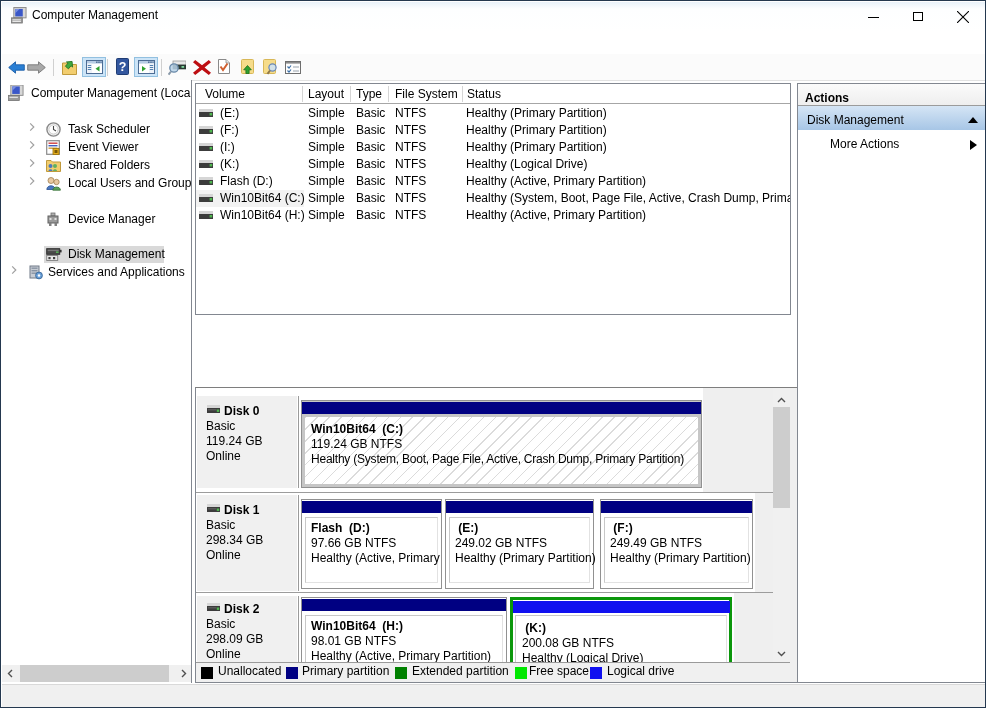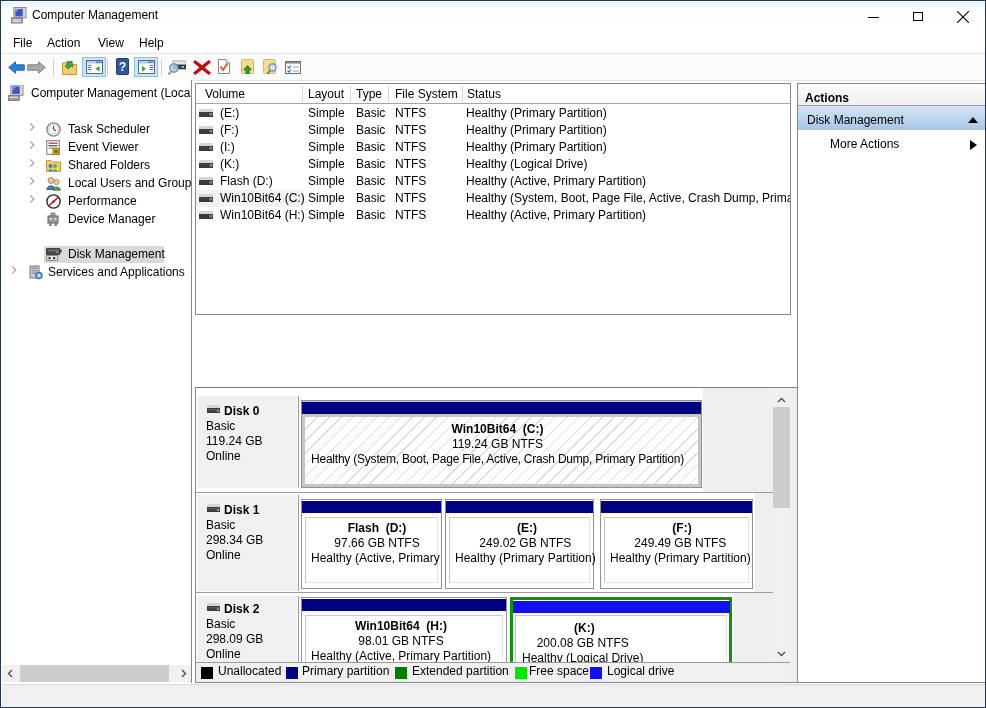--- a/index.html
+++ b/index.html
@@ -9,21 +9,21 @@
 #titlebar{left:1px;top:1px;width:984px;height:30px;background:linear-gradient(#e9f2fa,#fdfeff 7px,#fff);}
 #menubar{left:1px;top:31px;width:984px;height:21px;background:#fff;border-bottom:1px solid #e5e5e5;}
 #menubar span{position:absolute;top:4px;}
 #toolbar{left:1px;top:53px;width:984px;height:26px;background:#fbfbfb;border-bottom:1px solid #e2e2e2;}
 .tsep{position:absolute;top:5px;width:1px;height:17px;background:#d0d0d0;}
 #leftpane{left:1px;top:79px;width:190px;height:603px;background:#fff;border-right:1px solid #828790;box-sizing:border-box;overflow:hidden;}
 .trow{position:absolute;height:18px;line-height:18px;white-space:nowrap;}
 .trow svg{position:absolute;top:2px;}
 .chv{position:absolute;top:4px;width:10px;height:10px;}
 #volpane{left:194px;top:82px;width:596px;height:232px;background:#fff;border:1px solid #828790;box-sizing:border-box;overflow:hidden;}
-#diskpane{left:194px;top:386px;width:711px;height:296px;background:#efefef;border:1px solid #828790;border-top:1px solid #7e7e7e;box-sizing:border-box;overflow:hidden;text-align:center;}
+#diskpane{left:194px;top:386px;width:711px;height:296px;background:#efefef;border:1px solid #828790;border-top:1px solid #7e7e7e;box-sizing:border-box;overflow:hidden;}
 #actpane{left:796px;top:82px;width:189px;height:600px;background:#fff;border:1px solid #828790;box-sizing:border-box;overflow:hidden;}
 #statusbar{left:1px;top:683px;width:984px;height:24px;background:#f0f0f0;border-top:1px solid #d9d9d9;}
 .vh{position:absolute;top:0;height:22px;line-height:22px;background:#fff;}
 .vr{position:absolute;width:100%;height:17px;line-height:17px;white-space:nowrap;}
 .vc{position:absolute;top:0;height:17px;}
 .vicon{position:absolute;top:4px;left:3px;}
 .b{font-weight:bold;}
 .bartxt{position:absolute;left:9px;white-space:nowrap;line-height:15px;}
 .navy{background:#000082;}
 .chip{position:absolute;top:4px;width:12px;height:12px;}
@@ -44,26 +44,20 @@
       <rect x="1.5" y="14.2" width="9" height="1.2" fill="#e8e8e8"></rect>
     </svg>
     <span class="ab" style="left:30px;top:6px">Computer Management</span>
 
     <div class="ab" style="left:866px;top:15px;width:11px;height:1px;background:#000"></div>
     <div class="ab" style="left:911px;top:10px;width:10px;height:9px;border:1px solid #000;box-sizing:border-box"></div>
     <svg class="ab" style="left:955px;top:9px" width="12" height="12" viewBox="0 0 12 12">
         <path d="M0 0 L12 12 M12 0 L0 12" stroke="#000" stroke-width="1.1"></path>
       </svg>
   </div>
-  <div id="menubar" class="ab">
-    <span style="left:11px">File</span>
-    <span style="left:45px">Action</span>
-    <span style="left:96px">View</span>
-    <span style="left:137px">Help</span>
-  </div>
   <div id="toolbar" class="ab">
 
     <svg class="ab" style="left:6px;top:7px" width="17" height="13" viewBox="0 0 17 13">
       <path d="M0.7 6.5 L7.5 0.8 L7.5 3.8 L16.3 3.8 L16.3 9.2 L7.5 9.2 L7.5 12.2 Z" fill="#2a7fd4" stroke="#1c5fa8" stroke-width="0.9"></path>
     </svg>
 
     <svg class="ab" style="left:25px;top:7px" width="19" height="13" viewBox="0 0 19 13">
       <path d="M18.3 6.5 L11.5 0.8 L11.5 3.8 L0.7 3.8 L0.7 9.2 L11.5 9.2 L11.5 12.2 Z" fill="#a8a8a8" stroke="#787878" stroke-width="0.9"></path>
     </svg>
     <div class="tsep" style="left:51px"></div>
@@ -200,31 +194,20 @@
       <svg class="chv" style="left:25px" width="11" height="11" viewBox="0 0 11 11">
           <path d="M3.5 1.5 L7.5 5.5 L3.5 9.5" stroke="#a0a0a0" stroke-width="1.3" fill="none"></path>
         </svg>
       <svg style="left:44px" width="15" height="15" viewBox="0 0 15 15">
         <circle cx="5" cy="4.5" r="3" fill="#e8c8a0" stroke="#a08050" stroke-width="0.8"></circle>
         <path d="M0.8 13.5 C0.8 8.5 9.2 8.5 9.2 13.5 Z" fill="#4a78c0" stroke="#2a5090" stroke-width="0.8"></path>
         <circle cx="10.5" cy="6" r="2.7" fill="#e8c8a0" stroke="#a08050" stroke-width="0.8"></circle>
         <path d="M6.8 14.2 C6.8 10 14.4 10 14.4 14.2 Z" fill="#58a058" stroke="#357035" stroke-width="0.8"></path>
       </svg>
       <span class="ab" style="left:66px">Local Users and Groups</span>
-    </div>
-    <div class="trow" style="left:0;top:112px;width:190px">
-      <svg class="chv" style="left:25px" width="11" height="11" viewBox="0 0 11 11">
-          <path d="M3.5 1.5 L7.5 5.5 L3.5 9.5" stroke="#a0a0a0" stroke-width="1.3" fill="none"></path>
-        </svg>
-      <svg style="left:44px" width="15" height="15" viewBox="0 0 15 15">
-        <circle cx="7.5" cy="7.5" r="6.6" fill="#fff" stroke="#2a2a2a" stroke-width="1.4"></circle>
-        <path d="M3 11.5 L7.5 7.5 L12 3.5" stroke="#cc1111" stroke-width="1.6" fill="none"></path>
-        <circle cx="7.5" cy="7.5" r="1.2" fill="#cc1111"></circle>
-      </svg>
-      <span class="ab" style="left:66px">Performance</span>
     </div>
     <div class="trow" style="left:0;top:130px;width:190px">
       <svg style="left:44px" width="14" height="15" viewBox="0 0 14 15">
         <rect x="5" y="1" width="4" height="3" fill="#b0b0b0" stroke="#707070" stroke-width="0.8"></rect>
         <rect x="2" y="4" width="10" height="7" fill="#9a9a9a" stroke="#606060" stroke-width="1"></rect>
         <rect x="3.5" y="6" width="2" height="2" fill="#e0e0e0"></rect>
         <rect x="8.5" y="6" width="2" height="2" fill="#e0e0e0"></rect>
         <rect x="3" y="11" width="2.5" height="3" fill="#808080"></rect>
         <rect x="8.5" y="11" width="2.5" height="3" fill="#808080"></rect>
       </svg>

